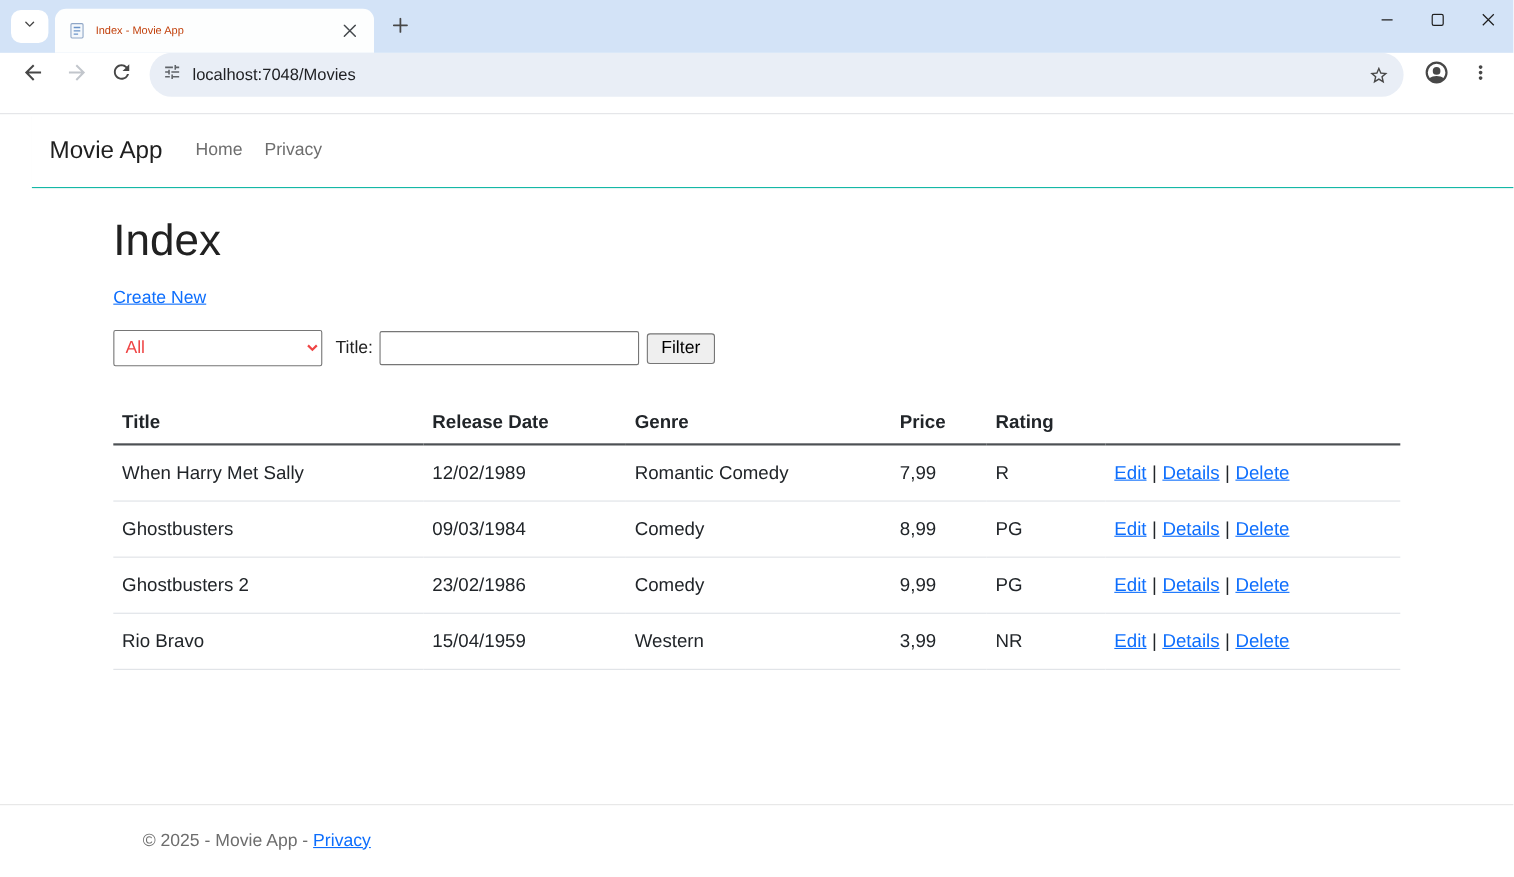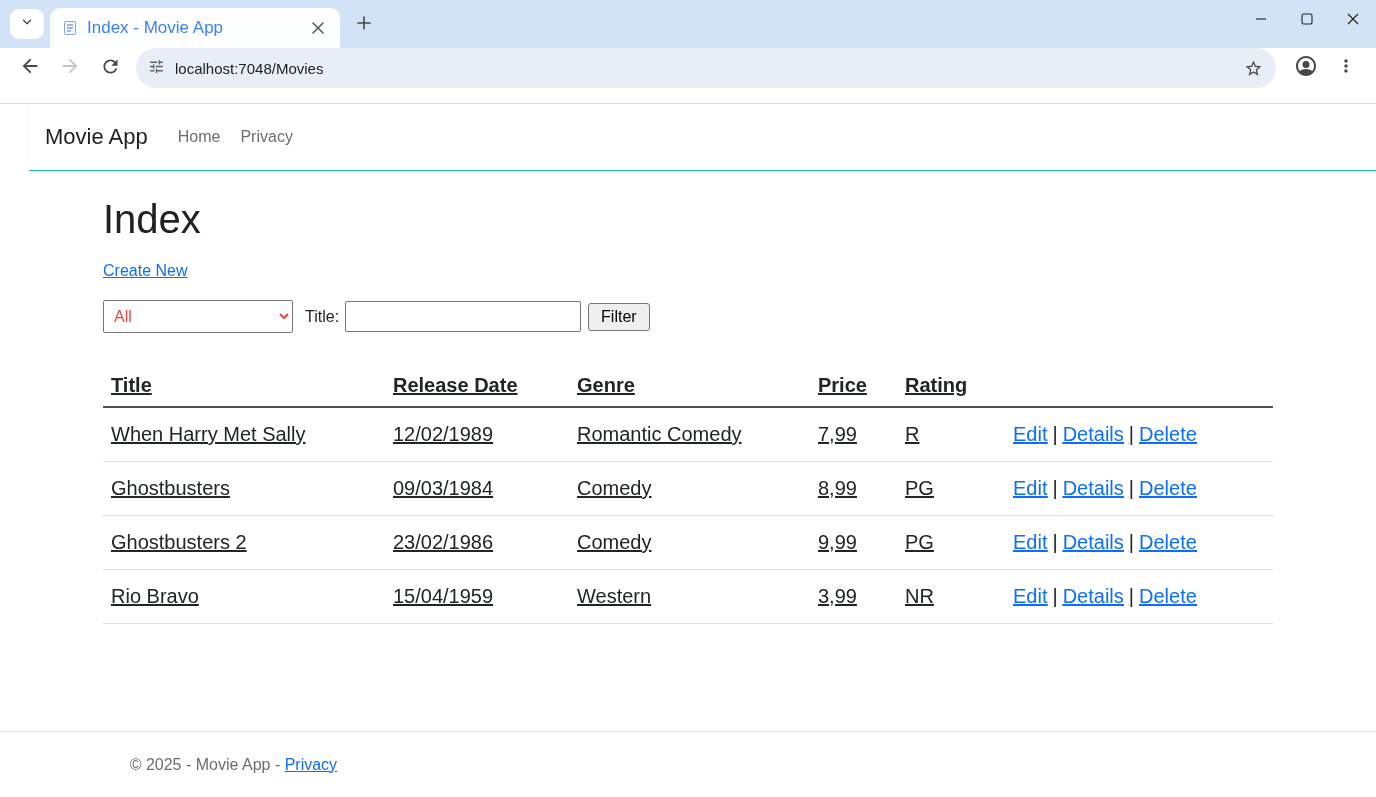--- a/index.html
+++ b/index.html
@@ -15,21 +15,21 @@
     width: 34px; height: 30px; background: #fff; border-radius: 9px;
     margin: 0 6px 9px 10px; display: flex; align-items: center; justify-content: center;
     cursor: pointer;
   }
   .tab {
     width: 290px; height: 40px; background: #fdfefe; border-radius: 10px 10px 0 0;
     display: flex; align-items: center; padding: 0 10px 0 12px;
   }
   .tab-favicon { width: 16px; height: 16px; flex: 0 0 auto; }
   .tab-title {
-    flex: 1; font-size: 17px; color: #3b82f6; margin-left: 9px;
+    flex: 1; font-size: 10px; color: #c2410c; margin-left: 9px;
     white-space: nowrap; overflow: hidden;
   }
   .tab-close {
     width: 24px; height: 24px; border-radius: 50%; display: flex;
     align-items: center; justify-content: center; cursor: pointer;
   }
   .newtab-btn {
     width: 32px; height: 32px; margin: 0 0 7px 8px; border-radius: 50%;
     display: flex; align-items: center; justify-content: center; cursor: pointer;
   }
@@ -87,21 +87,21 @@
   .title-input {
     width: 236px; height: 31px; font-size: 16px; font-family: "Liberation Sans", sans-serif;
     border: 1px solid #767676; border-radius: 2px; padding: 2px 6px;
   }
   .filter-btn {
     margin-left: 7px; font-size: 16px; font-family: Liberation Sans, sans-serif;
     padding: 4px 12px; background: #efefef; border: 1px solid #767676;
     border-radius: 3px; color: #000; cursor: pointer;
   }
 
-  table.movies { margin-top: 32px; width: 100%; border-collapse: collapse; font-size: 20px; color: #212529; text-decoration: underline; }
+  table.movies { margin-top: 32px; width: 100%; border-collapse: collapse; font-size: 17px; color: #212529; }
   table.movies th {
     text-align: left; font-weight: 700; padding: 9px 8px;
     border-bottom: 2px solid #4d5154;
   }
   table.movies td { padding: 15px 8px; border-bottom: 1px solid #dee2e6; }
   .actions a { color: #0d6efd; text-decoration: underline; cursor: pointer; }
   .sep { color: #212529; margin: 0 5px; }
 
   footer.site-footer {
     flex: 0 0 auto; border-top: 1px solid #e6e6e6; height: 66px;

